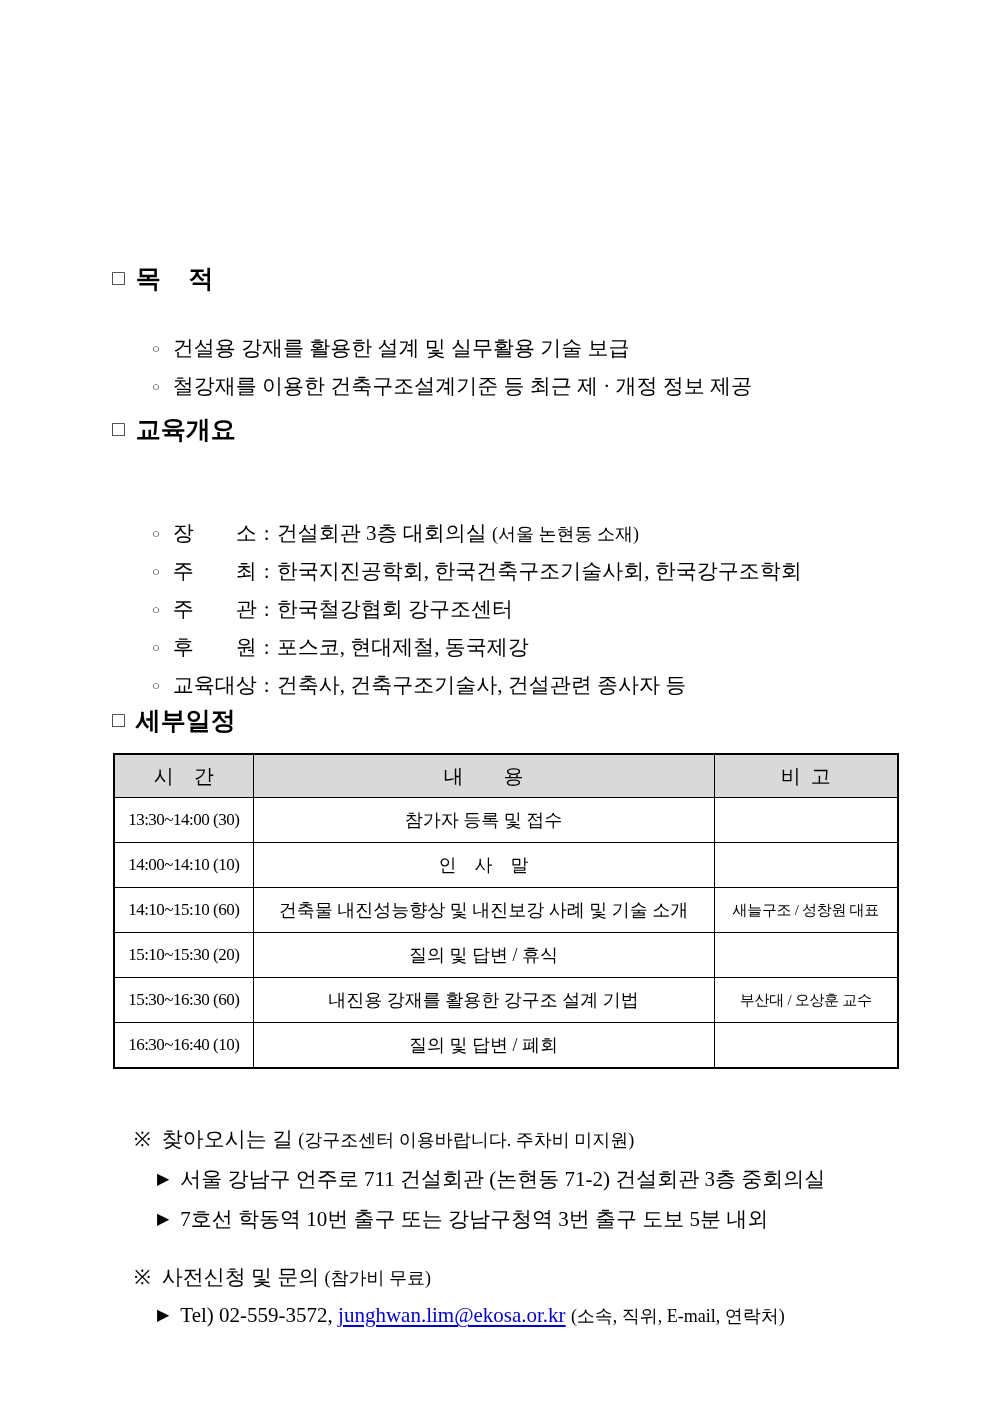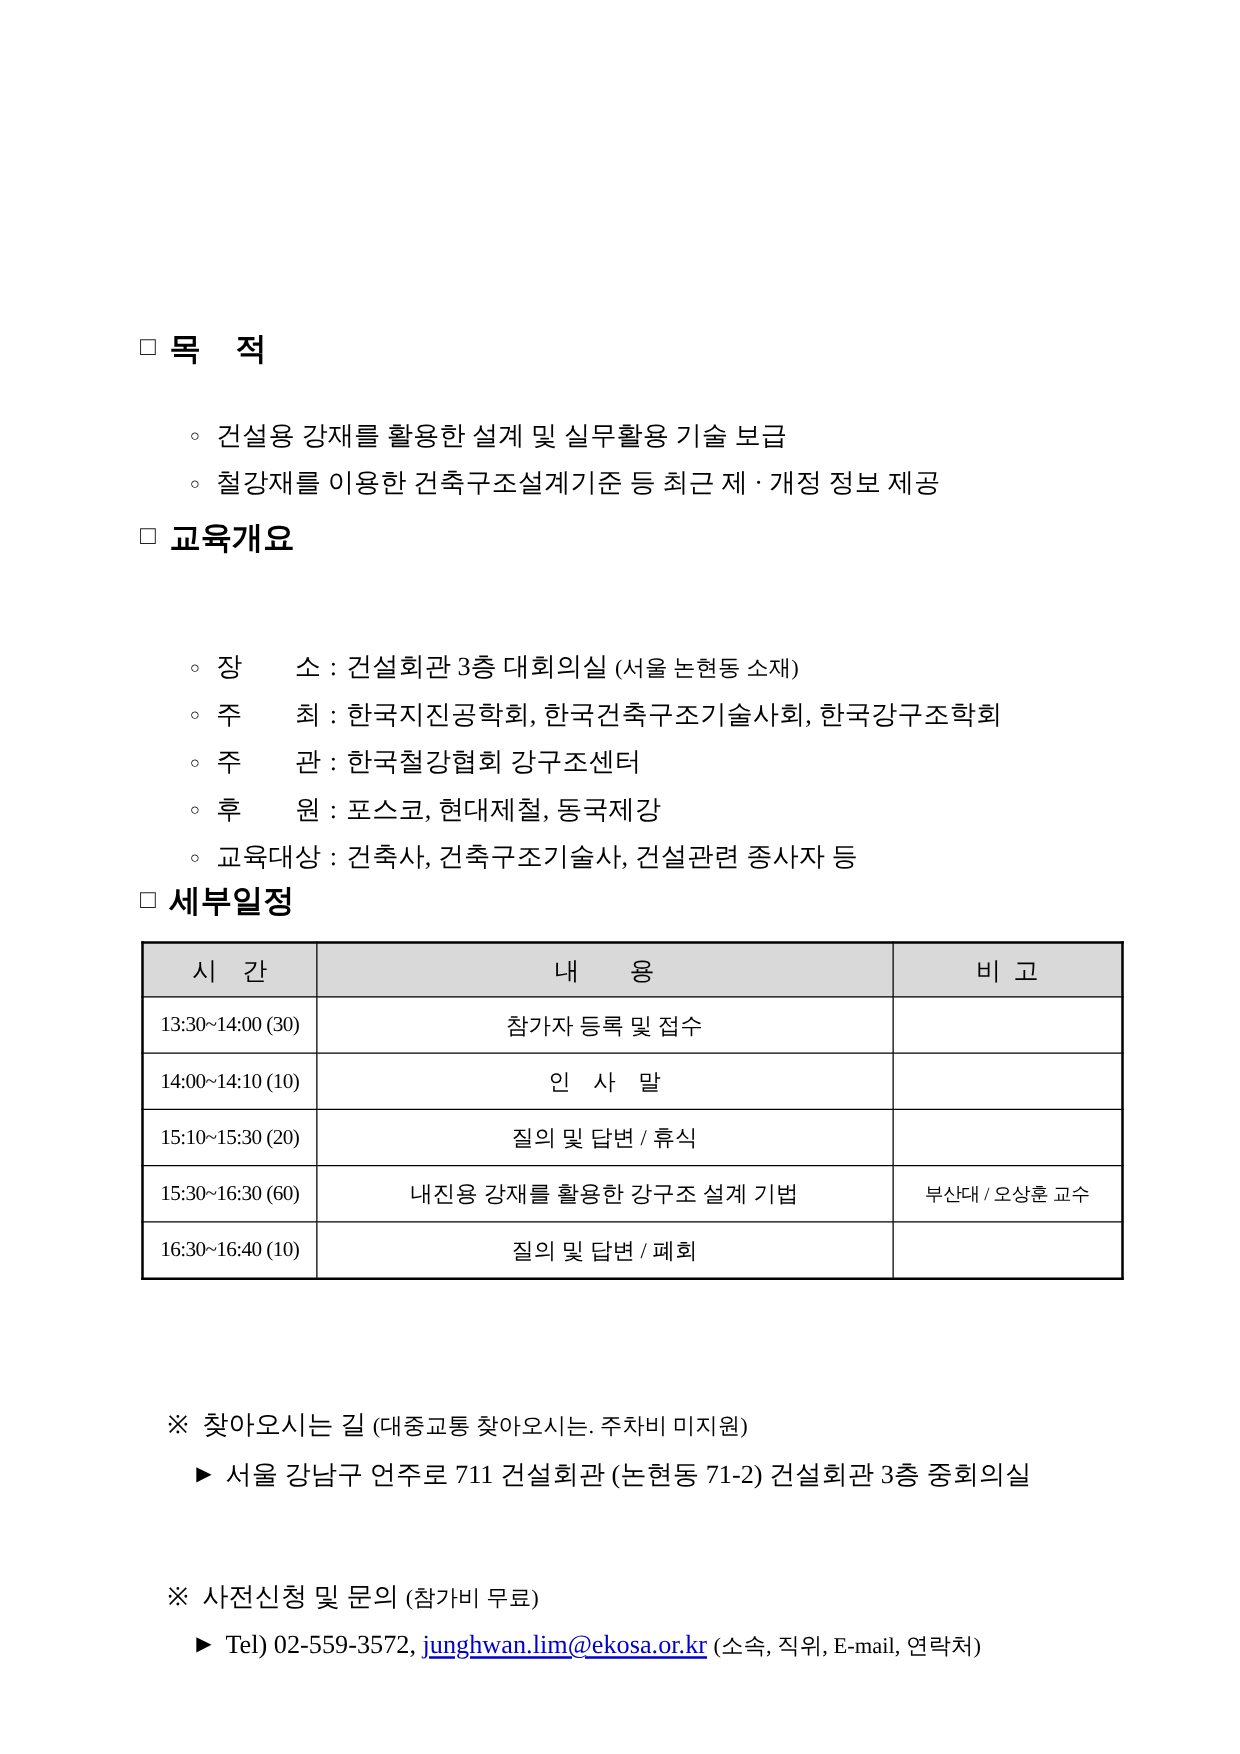--- a/index.html
+++ b/index.html
@@ -121,42 +121,50 @@
         <td class="time-cell">13:30~14:00 (30)</td>
         <td class="content-cell">참가자 등록 및 접수</td>
         <td class="note-cell"></td>
       </tr>
       <tr>
         <td class="time-cell">14:00~14:10 (10)</td>
         <td class="content-cell">인    사    말</td>
         <td class="note-cell"></td>
       </tr>
       <tr>
+        <td class="time-cell">14:10~15:10 (60)</td>
+        <td class="content-cell">건축물 내진성능향상 및 내진보강 사례 및 기술 소개</td>
+        <td class="note-cell">새늘구조 / 성창원 대표</td>
+      </tr>
+      <tr>
         <td class="time-cell">15:10~15:30 (20)</td>
         <td class="content-cell">질의 및 답변 / 휴식</td>
         <td class="note-cell"></td>
       </tr>
       <tr>
         <td class="time-cell">15:30~16:30 (60)</td>
         <td class="content-cell">내진용 강재를 활용한 강구조 설계 기법</td>
         <td class="note-cell">부산대 / 오상훈 교수</td>
       </tr>
       <tr>
         <td class="time-cell">16:30~16:40 (10)</td>
         <td class="content-cell">질의 및 답변 / 폐회</td>
         <td class="note-cell"></td>
       </tr>
     </tbody>
   </table>
 
   <div class="ref-line" style="top:1100px">
-    <span class="ref-mark">※</span><span>찾아오시는 길</span> <span class="small-note">(대중교통 찾아오시는. 주차비 미지원)</span>
+    <span class="ref-mark">※</span><span>찾아오시는 길</span> <span class="small-note">(강구조센터 이용바랍니다. 주차비 미지원)</span>
   </div>
   <div class="arrow-line" style="top:1140px">
     <span class="arrow">▶</span><span>서울 강남구 언주로 711 건설회관 (논현동 71-2) 건설회관 3층 중회의실</span>
+  </div>
+  <div class="arrow-line" style="top:1180px">
+    <span class="arrow">▶</span><span>7호선 학동역 10번 출구 또는 강남구청역 3번 출구 도보 5분 내외</span>
   </div>
 
   <div class="ref-line" style="top:1238px">
     <span class="ref-mark">※</span><span>사전신청 및 문의</span> <span class="small-note">(참가비 무료)</span>
   </div>
   <div class="arrow-line" style="top:1278px">
     <span class="arrow">▶</span><span>Tel) 02-559-3572,</span> <a class="email-link">junghwan.lim@ekosa.or.kr</a> <span class="small-note">(소속, 직위, E-mail, 연락처)</span>
   </div>
 
 </div>

